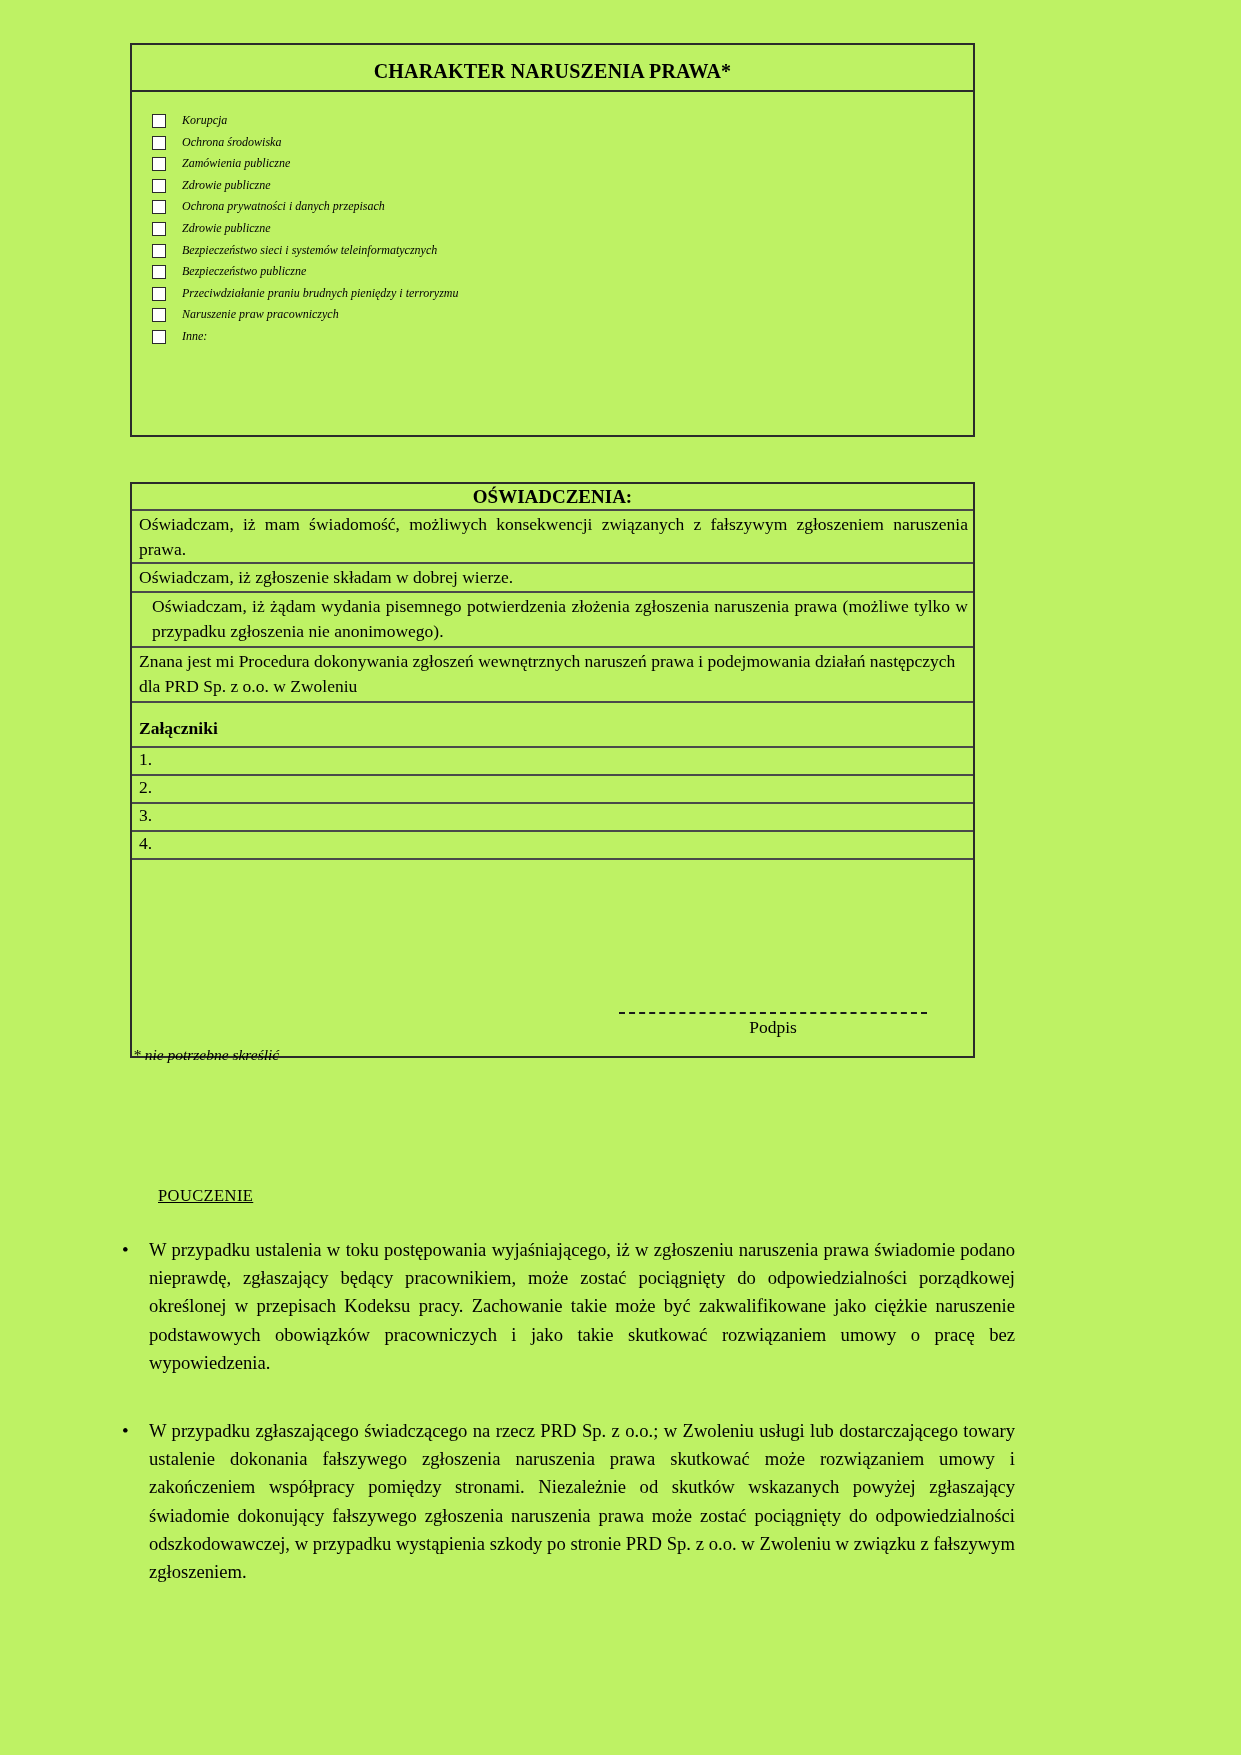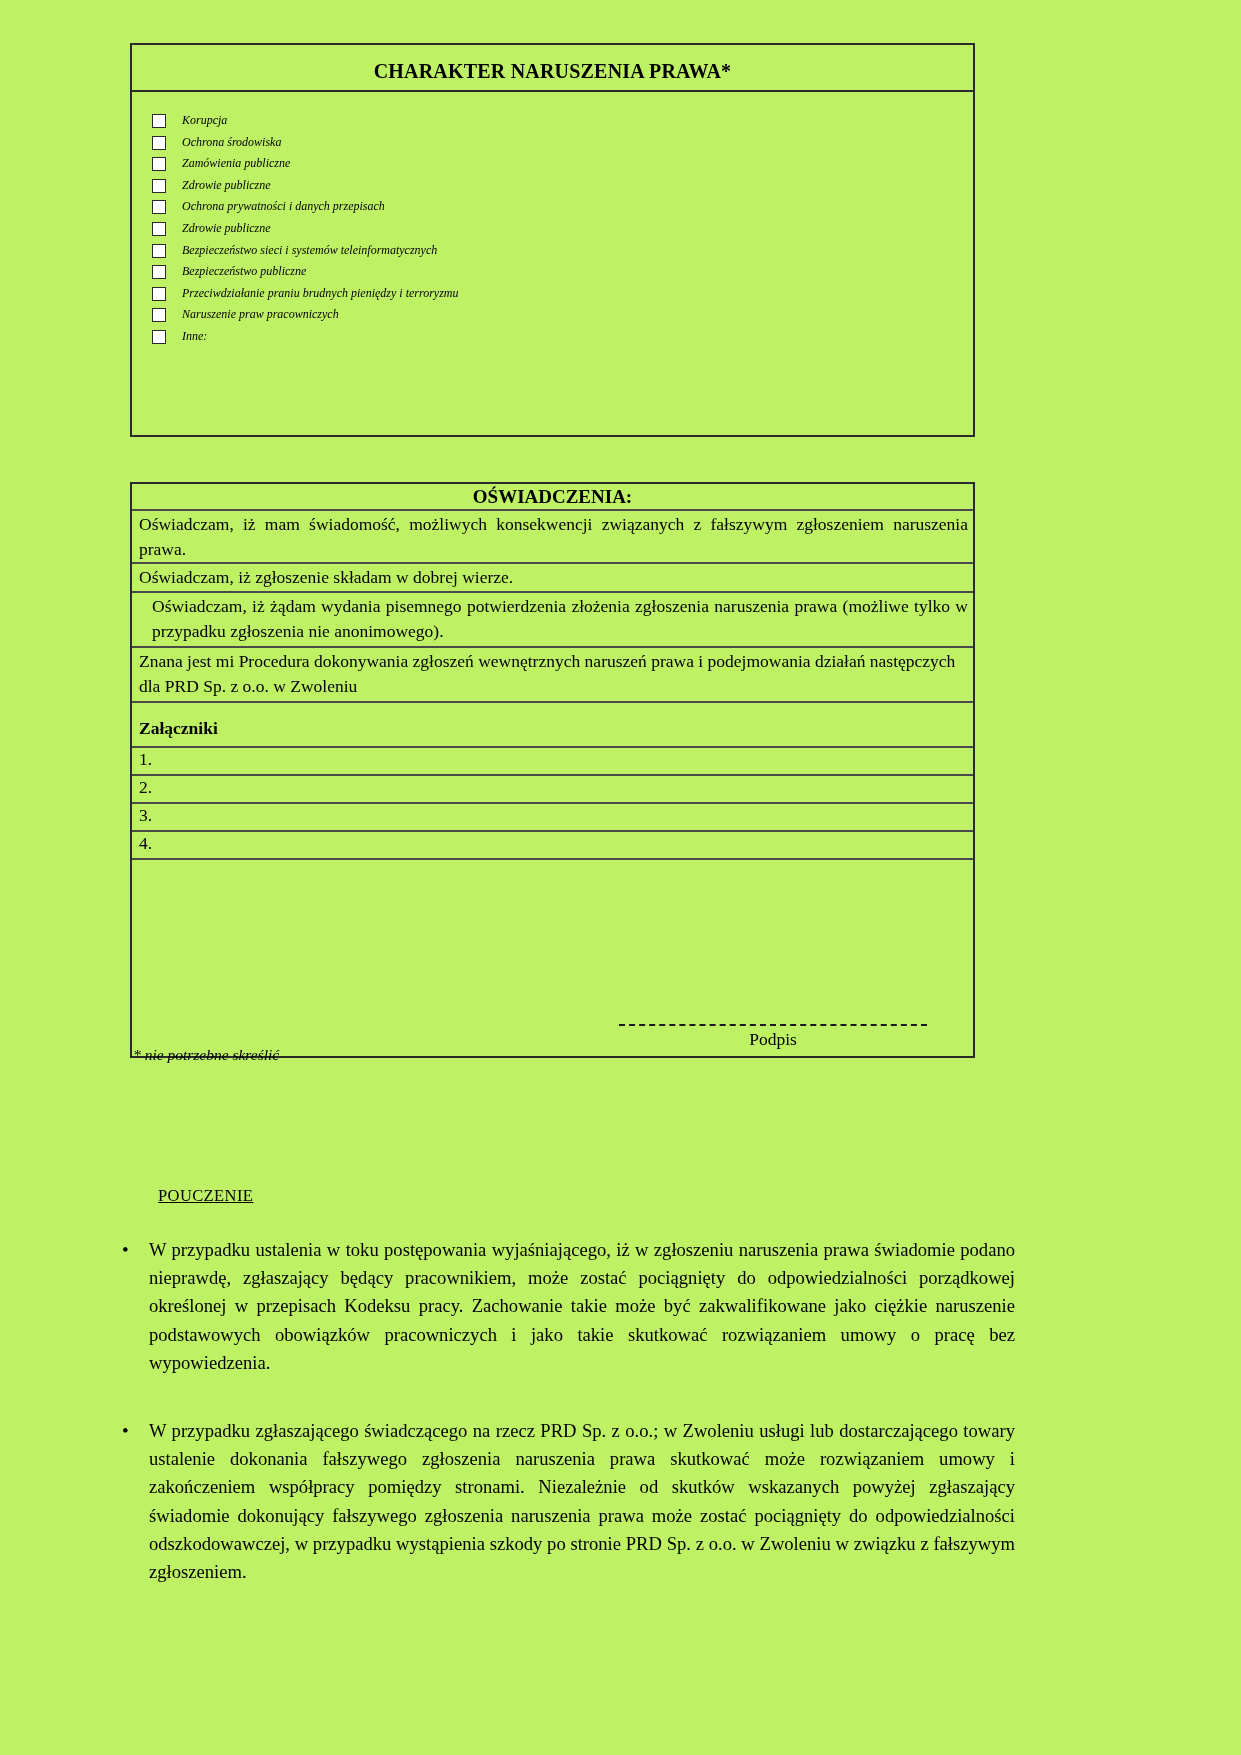--- a/index.html
+++ b/index.html
@@ -60,21 +60,21 @@
     border-bottom:2px solid #4a4a4a;
     padding:15px 0 0 7px;
     font-weight:bold; font-size:17.5px;
   }
   .attach-row {
     height:28px; box-sizing:border-box;
     border-bottom:2px solid #4a4a4a;
     padding:1px 0 0 7px; font-size:17.5px;
   }
   .sig-area { position:relative; height:195px; }
-  .sig { position:absolute; right:46px; top:164px; width:308px; }
+  .sig { position:absolute; right:46px; top:152px; width:308px; }
   .sig-line { border-top:2px dashed #1a1a1a; height:0; }
   .sig-label { text-align:center; font-size:17.5px; padding-top:3px; }
 
   
   .footnote {
     position:absolute; left:133px; top:1046px;
     font-style:italic; font-size:15.5px;
   }
 
   

